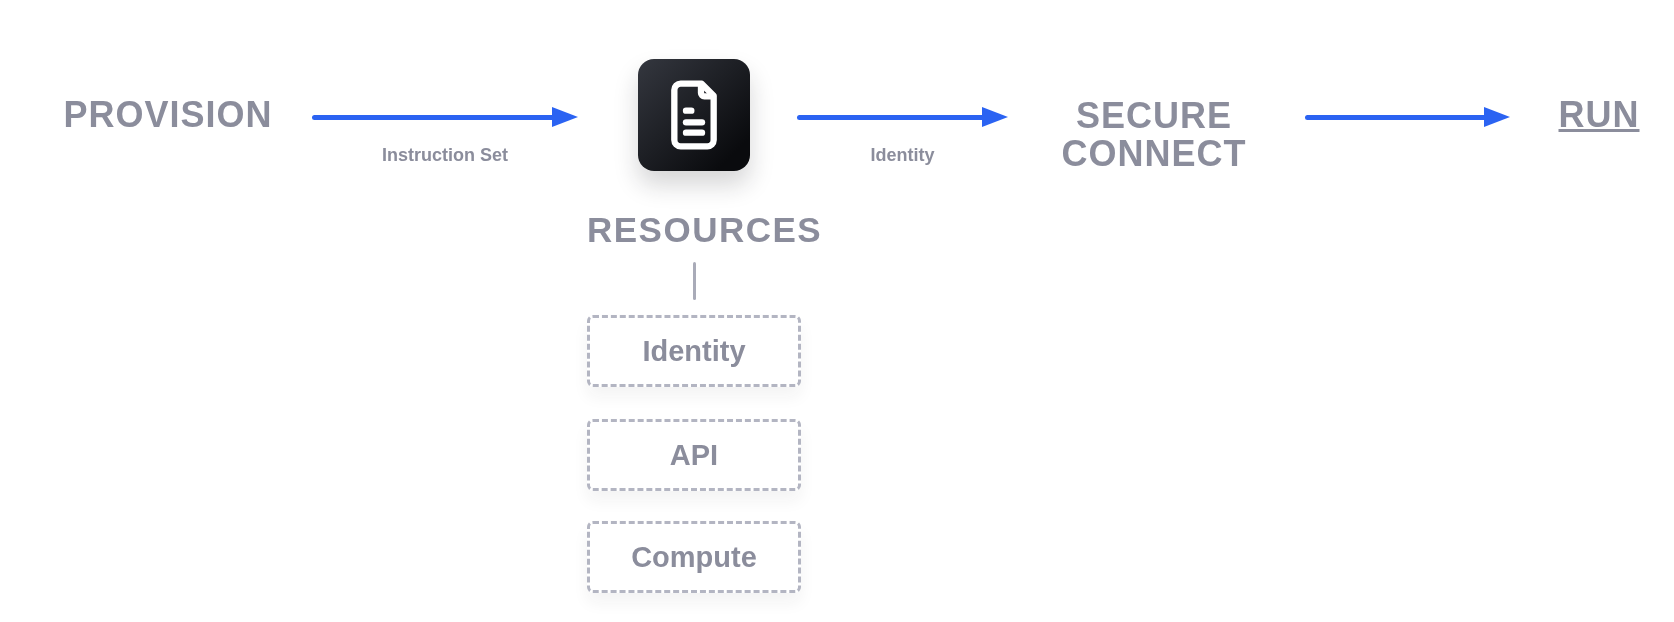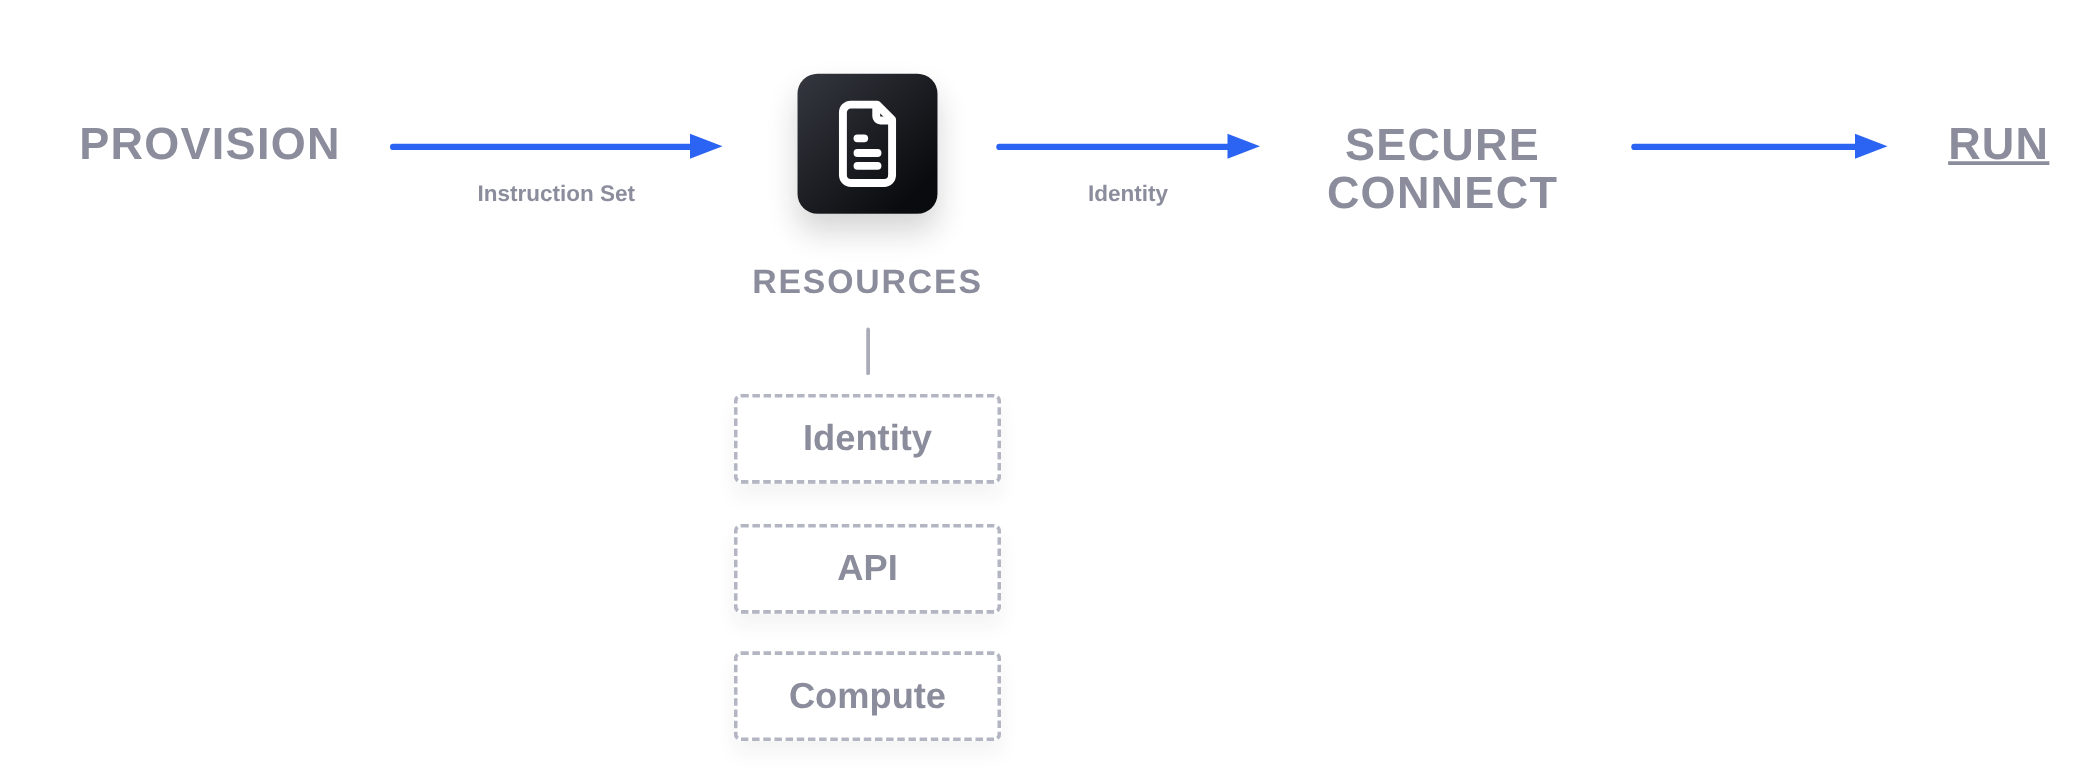--- a/index.html
+++ b/index.html
@@ -55,21 +55,21 @@
     position:absolute;left:638px;top:59px;
     width:112px;height:112px;
     border-radius:16px;
     background:linear-gradient(135deg, var(--icon-bg-from) 0%, var(--icon-bg-to) 85%);
     box-shadow:0 14px 24px rgba(25,27,35,0.18);
     display:flex;align-items:center;justify-content:center;
   }
   .resources-title{
     position:absolute;left:587px;top:210px;width:214px;
     color:var(--text-gray);
-    font-weight:bold;font-size:27px;letter-spacing:1.5px;
+    font-weight:bold;font-size:35px;letter-spacing:1.5px;
     text-align:center;white-space:nowrap;
   }
   .connector{
     position:absolute;left:693px;top:262px;
     width:3px;height:38px;
     background:var(--connector-gray);
     border-radius:2px;
   }
   .resource-box{
     position:absolute;left:587px;width:208px;height:66px;

